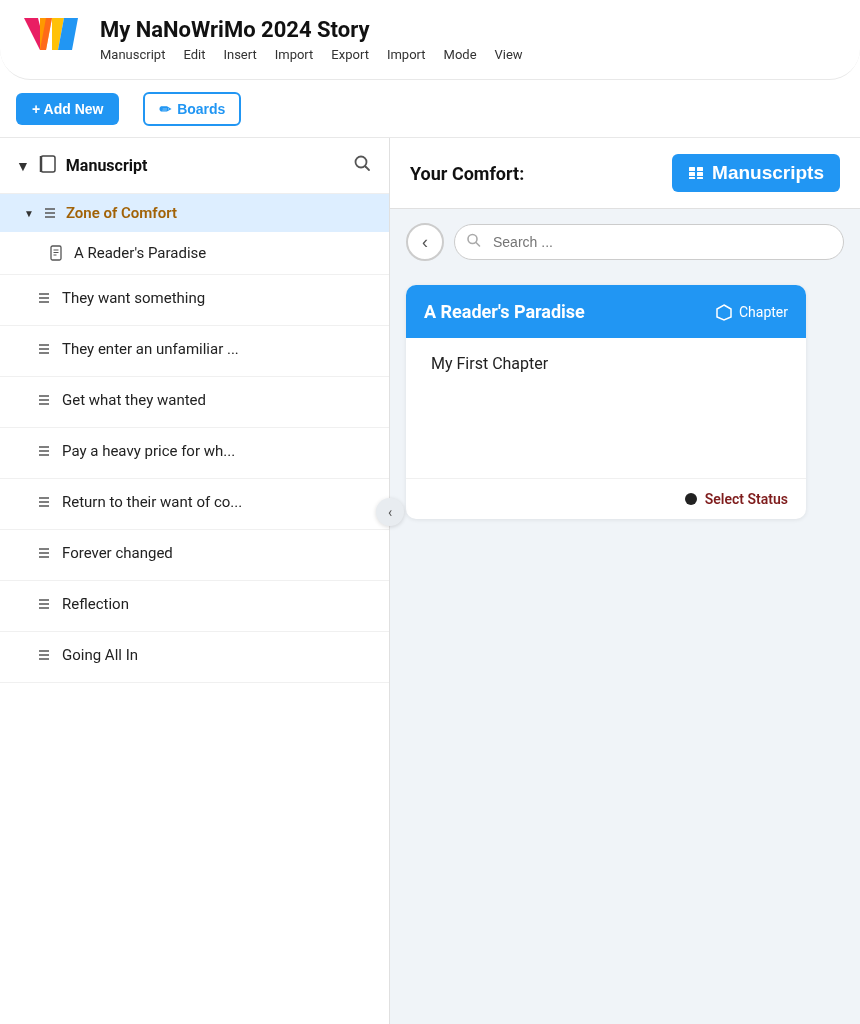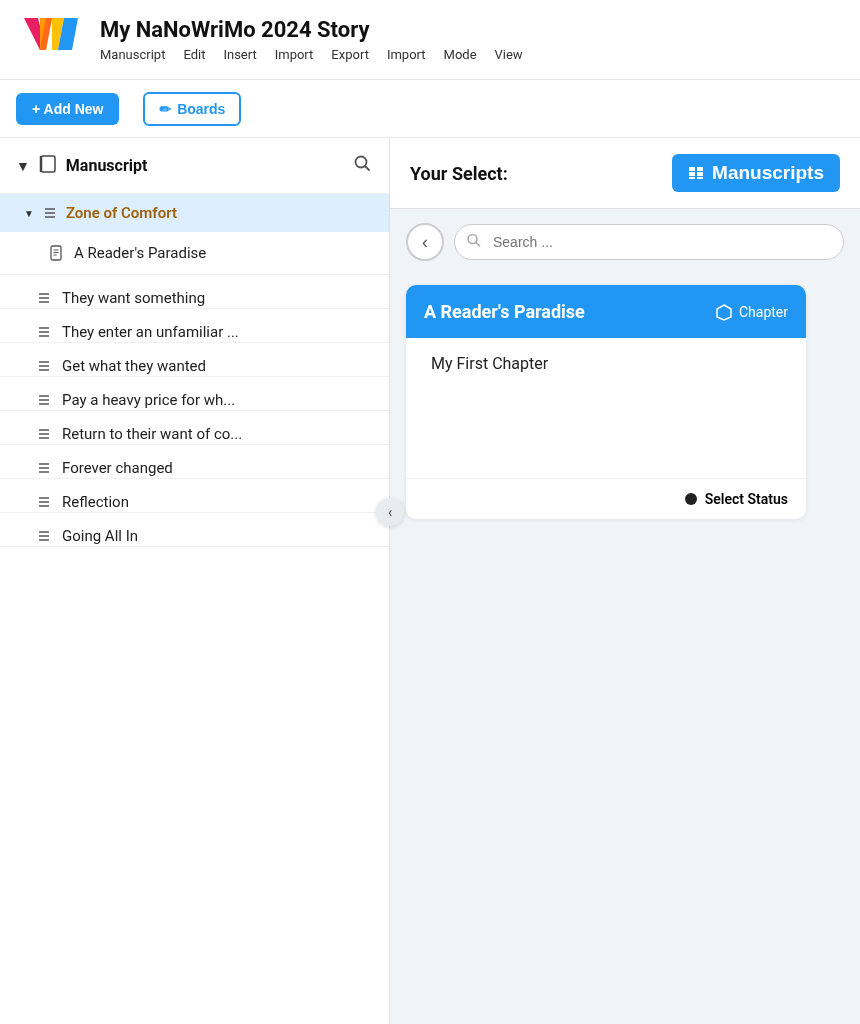--- a/index.html
+++ b/index.html
@@ -11,20 +11,21 @@
       overflow: hidden;
     }
 
     
     .header {
       display: flex;
       align-items: center;
       padding: 12px 20px;
       border-bottom: 1px solid #e8e8e8;
       height: 80px;
+      border-radius: 31px;
     }
     .logo {
       width: 64px;
       height: 64px;
       margin-right: 16px;
       flex-shrink: 0;
     }
     .header-title-area {
       display: flex;
       flex-direction: column;
@@ -156,21 +157,21 @@
       align-items: center;
       gap: 10px;
       padding: 12px 16px 12px 48px;
       border-bottom: 1px solid #f0f0f0;
       cursor: pointer;
     }
     .sidebar-child-item {
       display: flex;
       align-items: center;
       gap: 10px;
-      padding: 14px 16px 1px 36px;
+      padding: 14px 16px 18px 36px;
       border-bottom: 1px solid #f0f0f0;
       cursor: pointer;
     }
     .item-text {
       font-size: 15px;
       color: #222;
     }
 
     
     .content-area {
@@ -304,21 +305,21 @@
     }
     .status-dot {
       width: 12px;
       height: 12px;
       border-radius: 50%;
       background: #222;
       display: inline-block;
     }
     .select-status-text {
       font-size: 14px;
-      color: #000000;
+      color: #7f1d1d;
       font-weight: 600;
       cursor: pointer;
     }
   </style>
 </head>
 <body>
 
 <div class="header">
   <div class="logo">
     <svg width="64" height="64" viewBox="0 0 64 64" xmlns="http://www.w3.org/2000/svg">
@@ -478,21 +479,21 @@
         </svg>
         <span class="item-text">Going All In</span>
       </div>
 
     </div>
   </div>
 
   <div class="content-area">
 
     <div class="content-header">
-      <span class="your-boards-label">Your Select:</span>
+      <span class="your-boards-label">Your Comfort:</span>
       <button class="manuscripts-btn">
         <svg width="16" height="16" viewBox="0 0 16 16" fill="none" xmlns="http://www.w3.org/2000/svg">
           <rect x="1" y="2" width="6" height="4" rx="0.5" fill="white"></rect>
           <rect x="1" y="7" width="6" height="4" rx="0.5" fill="white"></rect>
           <rect x="1" y="12" width="6" height="2" rx="0.5" fill="white"></rect>
           <rect x="9" y="2" width="6" height="4" rx="0.5" fill="white"></rect>
           <rect x="9" y="7" width="6" height="4" rx="0.5" fill="white"></rect>
           <rect x="9" y="12" width="6" height="2" rx="0.5" fill="white"></rect>
         </svg>
         <span>Manuscripts</span>

